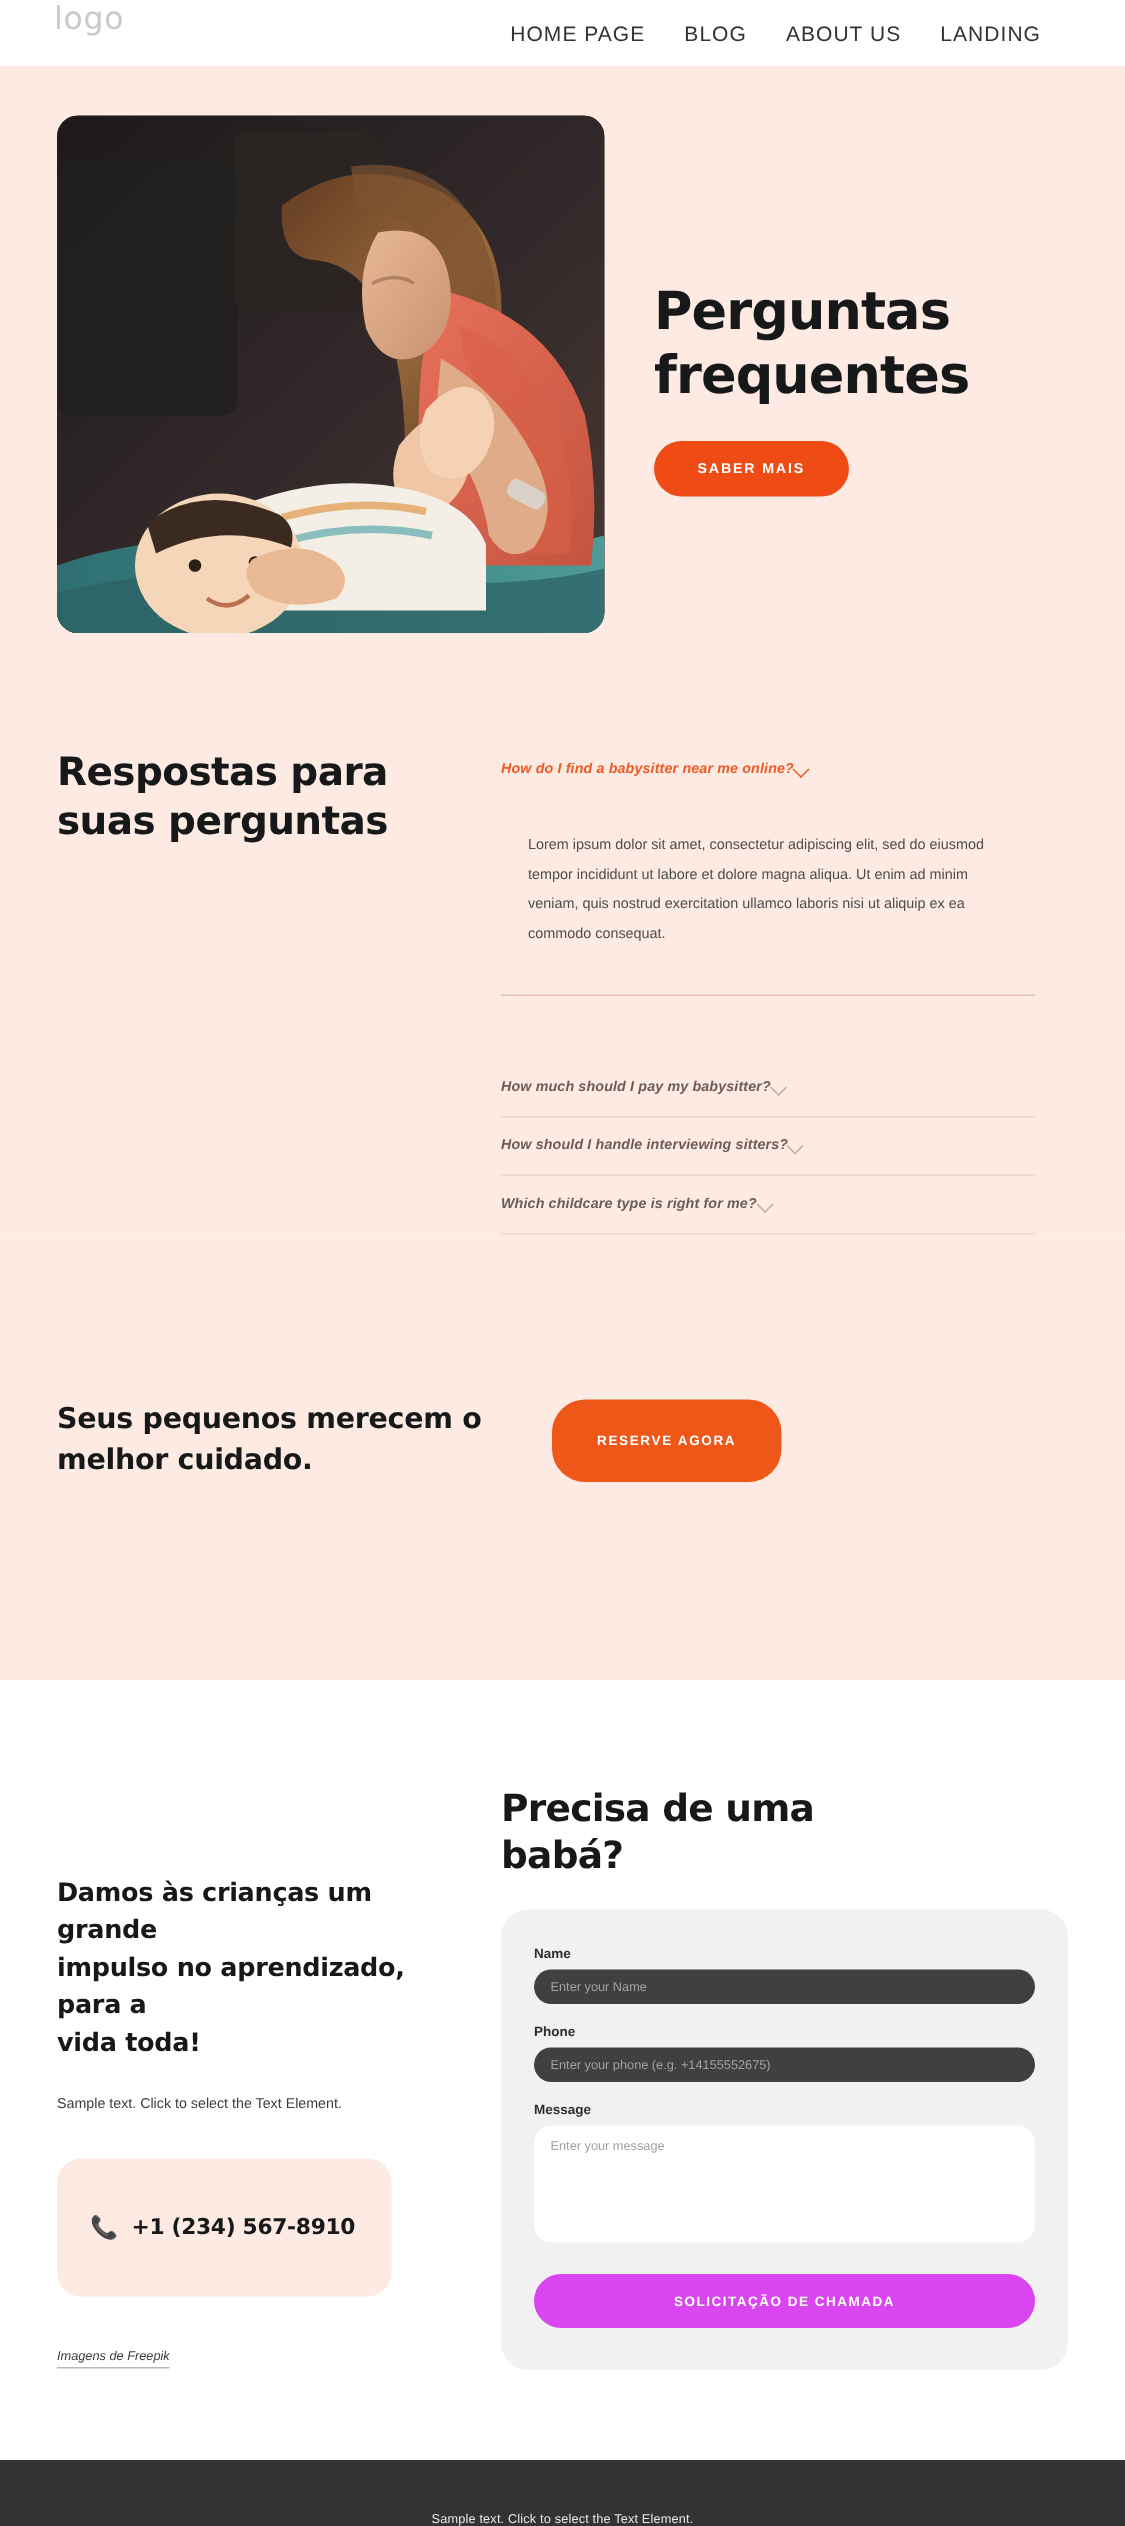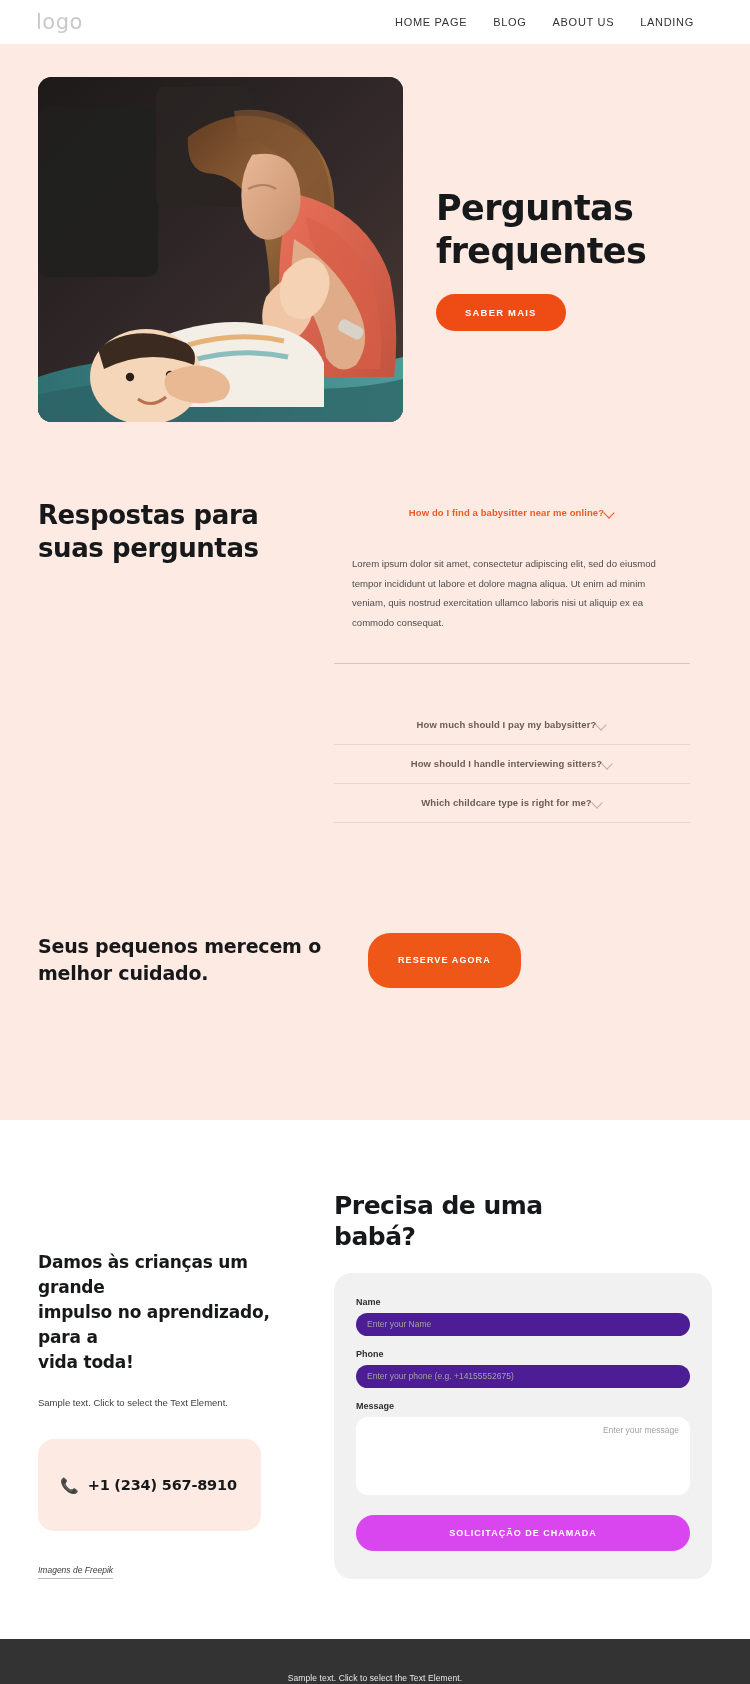--- a/index.html
+++ b/index.html
@@ -8,40 +8,39 @@
     background: #ffffff;
     font-family: "Liberation Sans", sans-serif;
   }
   body { width: 750px; overflow-x: hidden; }
 
   
   .site-header {
     height: 44px;
     background: #ffffff;
     display: flex;
-    align-items: center;
     padding: 0 36px;
     position: relative;
   }
   .logo-text {
     font-size: 21px;
     color: #c9c9c9;
     font-weight: 400;
     letter-spacing: 0.5px;
     font-family: "DejaVu Sans", sans-serif;
   }
   .main-nav {
     margin-left: auto;
     display: flex;
     align-items: center;
     gap: 26px;
     padding-right: 20px;
   }
   .nav-link {
-    font-size: 11px;
+    font-size: 14px;
     letter-spacing: 0.7px;
     color: #333333;
     text-decoration: none;
     font-weight: 500;
     white-space: nowrap;
     cursor: pointer;
   }
 
   
   .hero {
@@ -108,23 +107,24 @@
     color: #17181a;
     letter-spacing: -0.4px;
     font-family: "DejaVu Sans", sans-serif;
   }
   .faq-list { flex: 1; padding-left: 50px; padding-right: 22px; }
   .faq-item { border-bottom: 1px solid #f0d3c8; }
   .faq-item.open { border-bottom: 1px solid #e8c0b2; }
   .faq-q-row {
     display: flex;
     align-items: center;
-    justify-content: center;
+    justify-content: flex-start;
     padding: 13px 0 14px 0;
     cursor: pointer;
+    font-style: italic;
   }
   .faq-q {
     font-size: 9.5px;
     font-weight: 700;
     color: #6a5c57;
     letter-spacing: 0.1px;
   }
   .faq-item.open .faq-q { color: #ee5a24; }
   .chev {
     width: 11px; height: 11px;
@@ -252,42 +252,41 @@
     color: #2d2d2d;
     font-weight: 600;
     margin-bottom: 6px;
     display: block;
   }
   .field-input {
     width: 100%;
     height: 23px;
     border: none;
     border-radius: 12px;
-    background: #4c1d95;
+    background: #404040;
     padding: 0 11px;
     font-size: 8.5px;
     color: #9a9a9a;
     margin-bottom: 13px;
     font-family: "Liberation Sans", sans-serif;
     outline: none;
   }
   .field-textarea {
     width: 100%;
     height: 78px;
     border: none;
     border-radius: 12px;
     background: #ffffff;
     padding: 8px 11px;
     font-size: 8.5px;
     color: #9a9a9a;
     margin-bottom: 16px;
     resize: none;
     font-family: "Liberation Sans", sans-serif;
     outline: none;
-    text-align: right;
   }
   .field-input::placeholder, .field-textarea::placeholder { color: #a2a2a2; }
   .btn-submit {
     width: 100%;
     background: #d946ef;
     color: #ffffff;
     font-size: 9px;
     font-weight: 700;
     letter-spacing: 1px;
     border: none;

